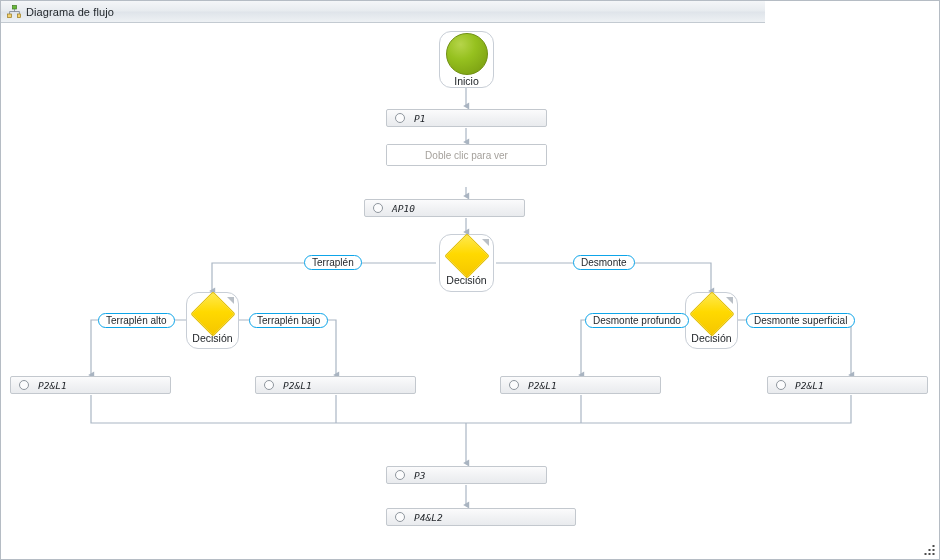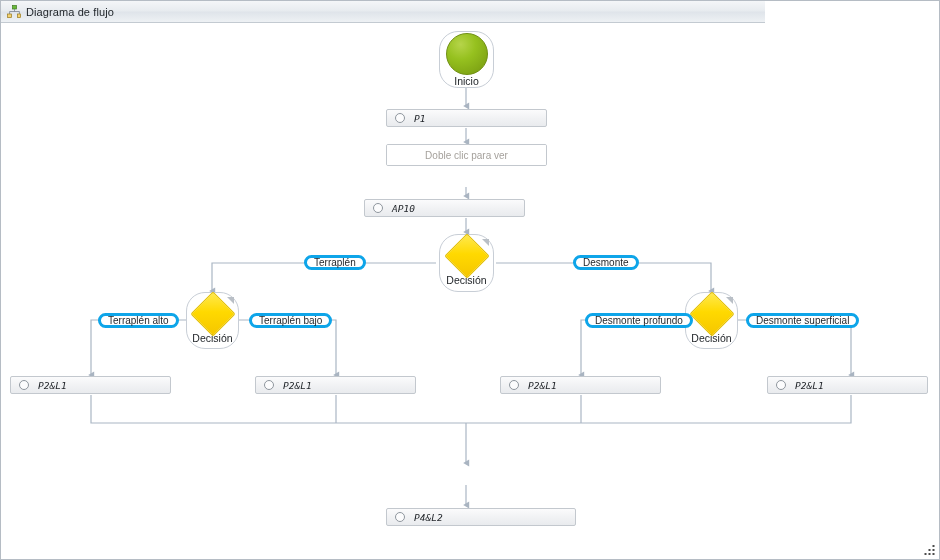--- a/index.html
+++ b/index.html
@@ -59,21 +59,21 @@
     height: 536px;
     pointer-events: none;
   }
 
   .node { position: absolute; box-sizing: border-box; }
 
   
   .card {
     background: #ffffff;
     border: 1px solid #c8ced6;
-    border-radius: 19px;
+    border-radius: 12px;
     box-shadow: 0 0 0 0 rgba(0,0,0,0);
     display: flex;
     flex-direction: column;
     align-items: center;
     justify-content: center;
   }
   .card .glyph-label {
     font-size: 10.5px;
     color: #22262a;
     line-height: 11px;
@@ -160,21 +160,21 @@
     font-size: 10px;
     color: #a5a19c;
     white-space: nowrap;
   }
 
   
   .edge-label {
     position: absolute;
     height: 15px;
     background: #ffffff;
-    border: 3px solid #0ea5e9;
+    border: 1px solid #0ea5e9;
     border-radius: 8px;
     display: flex;
     align-items: center;
     justify-content: center;
     padding: 0 7px;
     box-sizing: border-box;
     white-space: nowrap;
   }
   .edge-label span {
     font-size: 10px;
@@ -313,20 +313,24 @@
     </div>
     <div class="node proc" style="left:499px; top:353px; width:161px;">
       <span class="ring"></span>
       <span class="proc-label">P2&amp;L1</span>
     </div>
     <div class="node proc" style="left:766px; top:353px; width:161px;">
       <span class="ring"></span>
       <span class="proc-label">P2&amp;L1</span>
     </div>
 
+    <div class="node proc" style="left:385px; top:443px; width:161px;">
+      <span class="ring"></span>
+      <span class="proc-label">P3</span>
+    </div>
 
     <div class="node proc" style="left:385px; top:485px; width:190px;">
       <span class="ring"></span>
       <span class="proc-label">P4&amp;L2</span>
     </div>
 
   </div>
 
   <div id="resize-grip">
     <svg width="13" height="13" viewBox="0 0 13 13">

